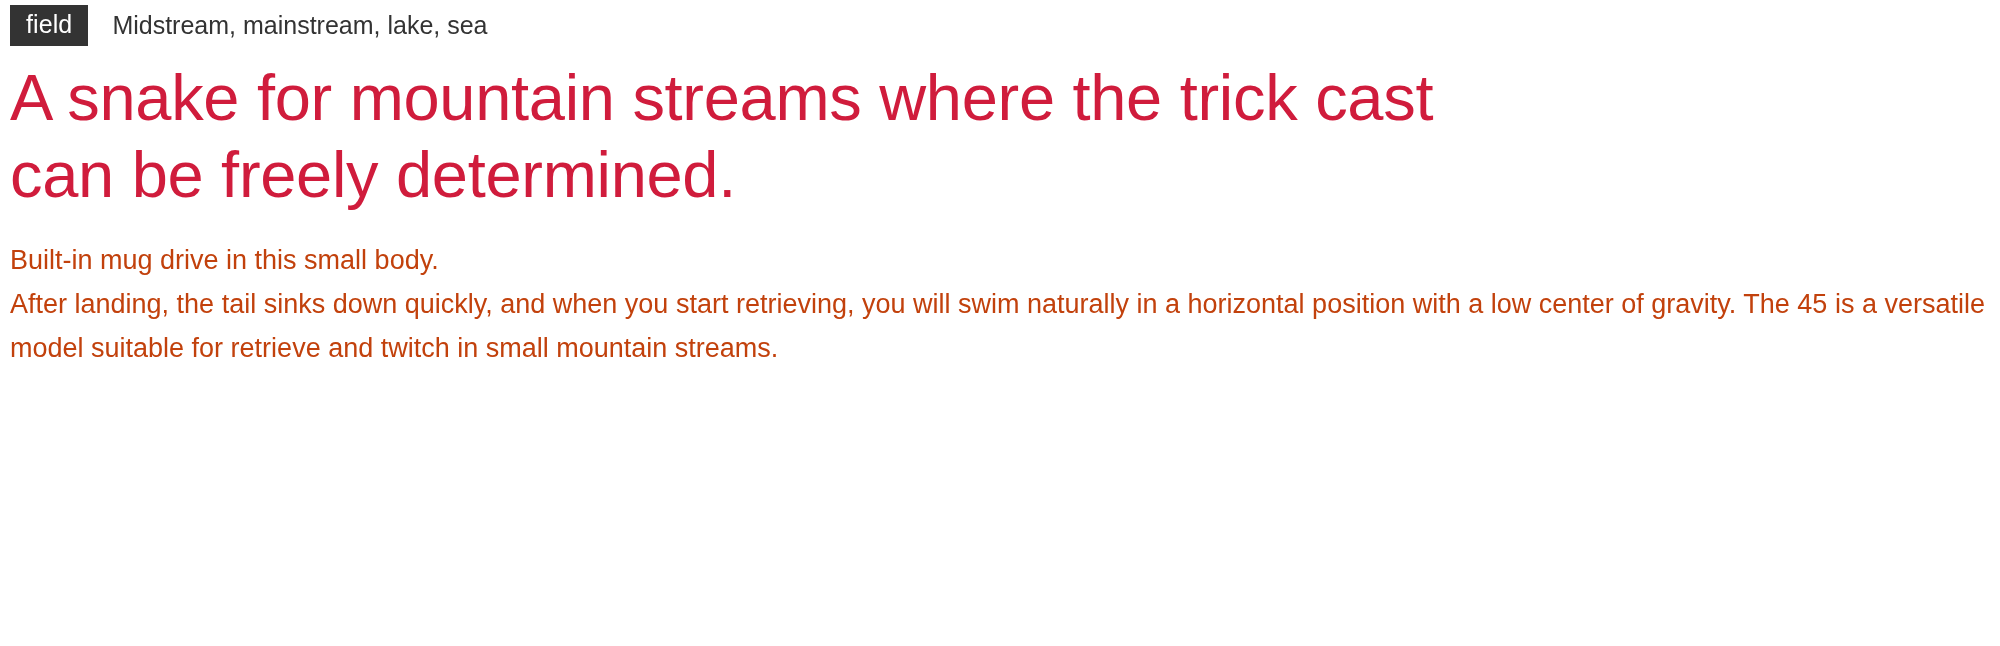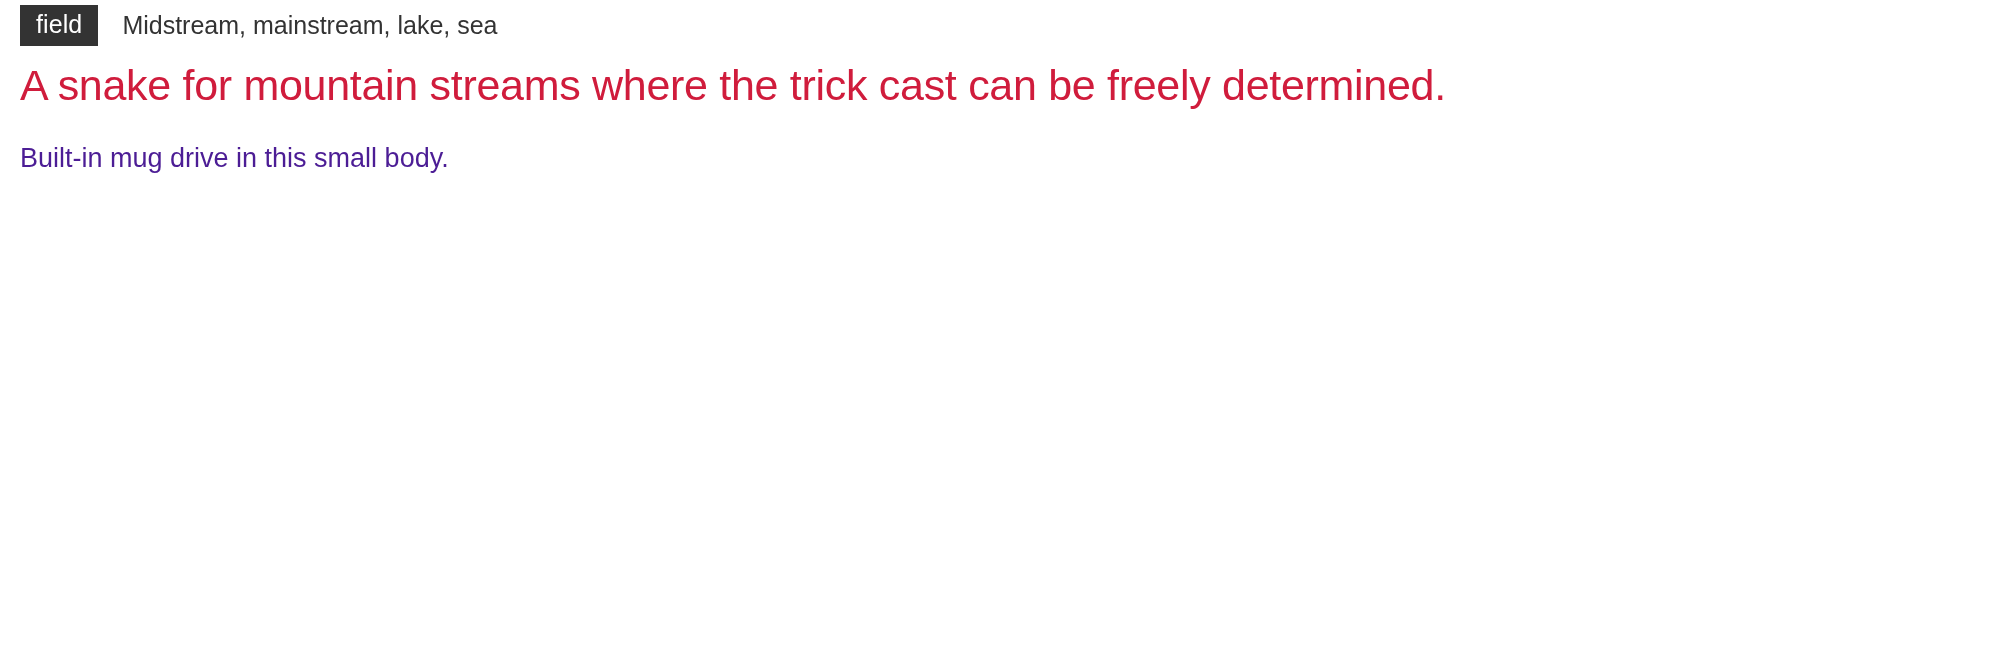--- a/index.html
+++ b/index.html
@@ -14,21 +14,21 @@
     -webkit-font-smoothing: antialiased;
     overflow: hidden;
   }
 
   .page {
     position: relative;
     width: 2000px;
     height: 646px;
     background: #ffffff;
     box-sizing: border-box;
-    padding: 0 20px;
+    padding: 0 10px;
   }
 
   
   .field-row {
     display: flex;
     align-items: center;
     padding-top: 12px;
     height: 38px;
     box-sizing: border-box;
   }
@@ -54,31 +54,31 @@
     line-height: 1;
     white-space: nowrap;
     text-align: right;
   }
 
   
   .headline {
     margin: 0;
     padding-top: 22px;
     color: #D01C3C;
-    font-size: 43px;
+    font-size: 65px;
     font-weight: 400;
     line-height: 1.18;
     letter-spacing: -0.3px;
     max-width: 1520px;
   }
 
   
   .body-copy {
     padding-top: 26px;
-    color: #4c1d95;
+    color: #c2410c;
     font-size: 27px;
     font-weight: 400;
     line-height: 1.62;
     max-width: 1990px;
   }
 
   .body-copy p {
     margin: 0;
   }
 </style>
@@ -89,15 +89,16 @@
 
   <div class="field-row">
     <span class="field-badge">field</span>
     <span class="field-value">Midstream, mainstream, lake, sea</span>
   </div>
 
   <h1 class="headline">A snake for mountain streams where the trick cast can be freely determined.</h1>
 
   <div class="body-copy">
     <p>Built-in mug drive in this small body.</p>
+    <p>After landing, the tail sinks down quickly, and when you start retrieving, you will swim naturally in a horizontal position with a low center of gravity. The 45 is a versatile model suitable for retrieve and twitch in small mountain streams.</p>
   </div>
 
 </div>
 
 </body></html>

